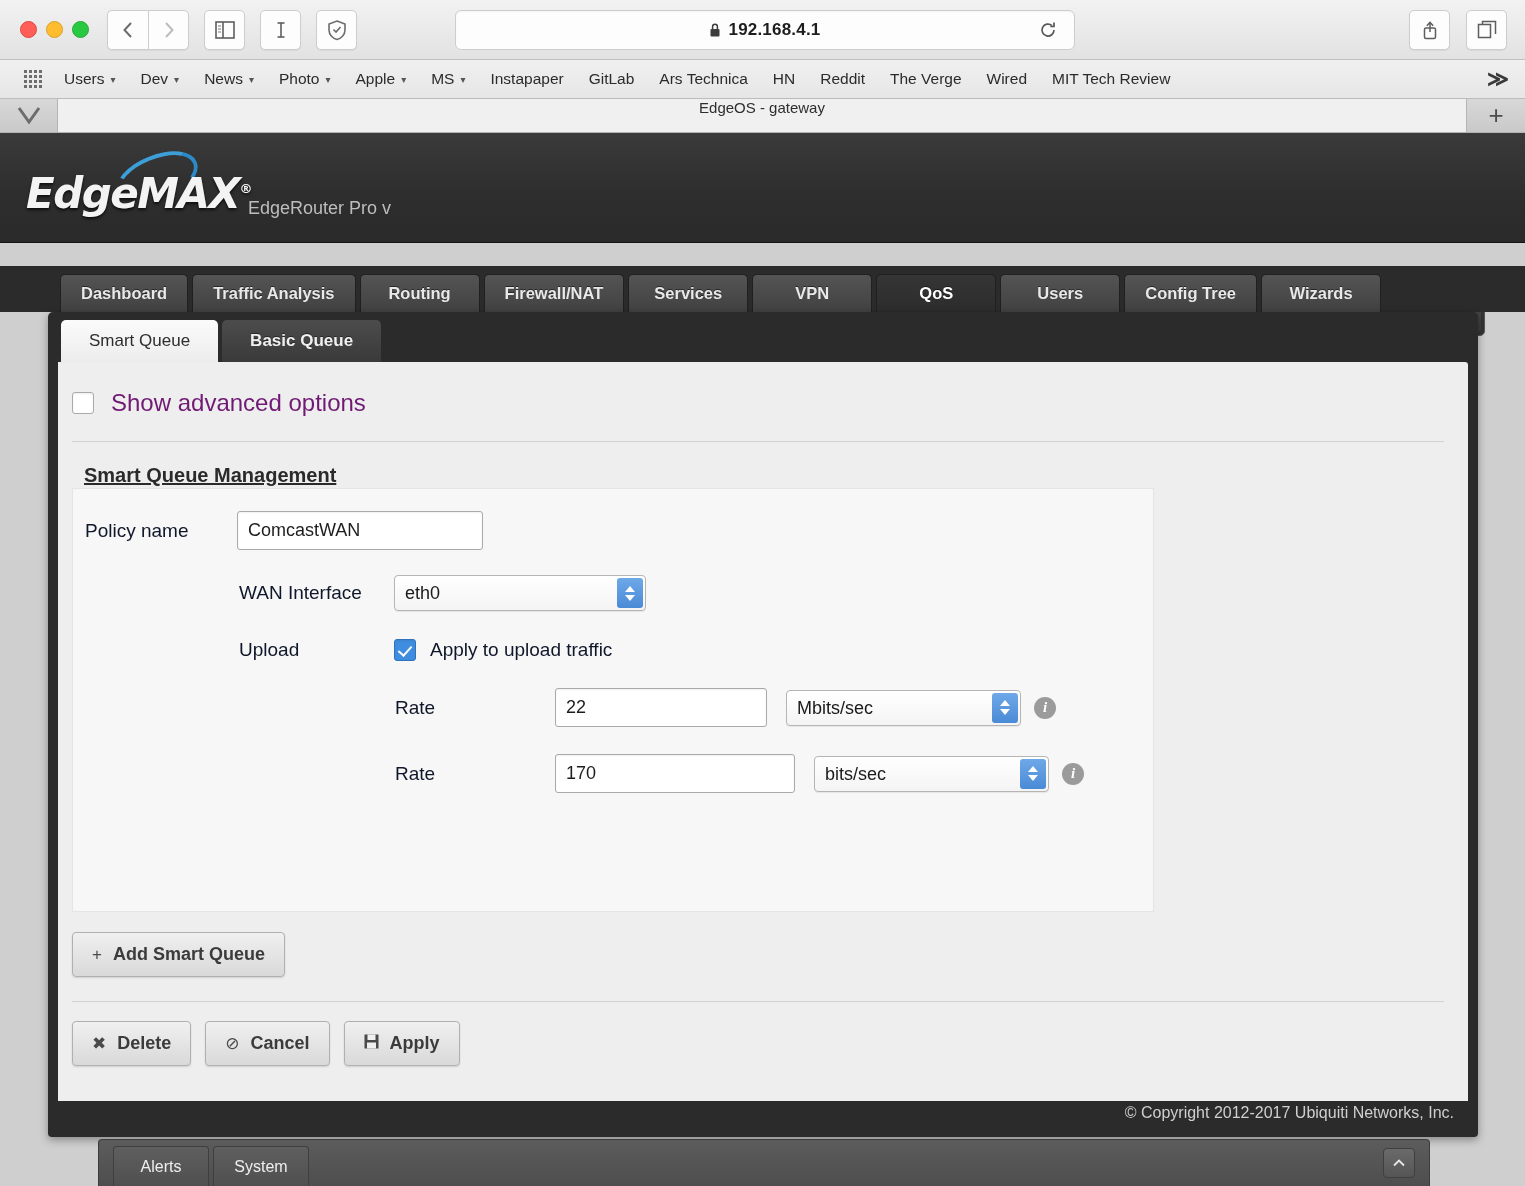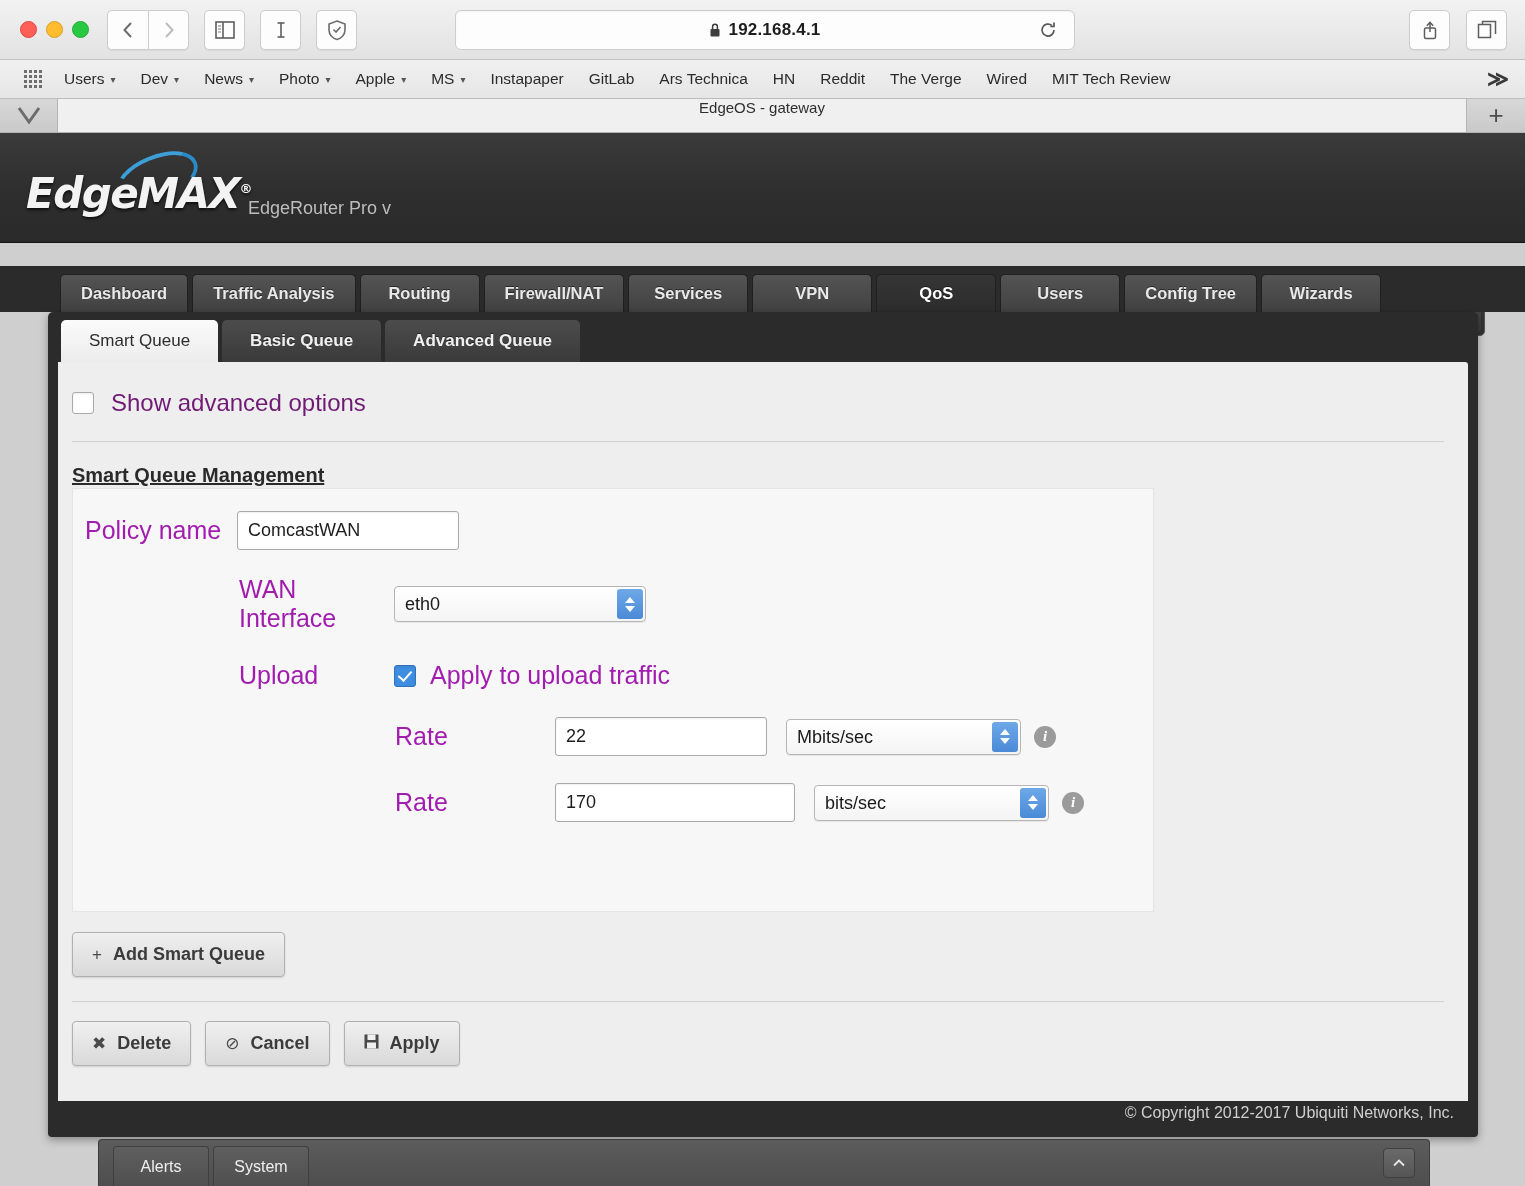--- a/index.html
+++ b/index.html
@@ -232,21 +232,21 @@
   .sqm-title {
     margin: 22px 0 0 14px; font-size: 20px; font-weight: 700;
     color: #2a2a2a; text-decoration: underline; display: inline-block;
   }
 
   .card {
     position: absolute; left: 14px; top: 126px; width: 1082px; height: 424px;
     background: #f7f7f7; border: 1px solid #e4e4e4;
   }
   .frow { display: flex; align-items: center; }
-  .lbl { font-size: 25px; color: #a21caf; }
+  .lbl { font-size: 19px; color: #0f172a; }
 
   .tinput {
     height: 39px; border: 1px solid #a9a9a9; border-radius: 3px;
     background: #fff; font-size: 18px; color: #1d1d1d;
     padding: 0 10px; font-family: "Liberation Sans", sans-serif;
     box-shadow: inset 0 1px 2px rgba(0,0,0,.06);
   }
 
   .selwrap { position: relative; display: inline-block; }
   .tselect {
@@ -571,43 +571,40 @@
     </div>
 
     <div class="panel">
       <div class="subtabs">
         <div class="subtab active">
             <span>Smart Queue</span>
           </div>
         <div class="subtab">
             <span>Basic Queue</span>
           </div>
-        <div class="subtab">
-            <span>Advanced Queue</span>
-          </div>
       </div>
 
       <div class="panel-body">
 
         <div class="adv-row">
           <span class="cbox"></span>
           <span class="adv-lbl">Show advanced options</span>
         </div>
 
         <div class="hr"></div>
 
-        <div style="padding-left:0">
+        <div style="padding-left:12px">
           <a class="sqm-title">Smart Queue Management</a>
         </div>
 
         <div class="card">
 
           <div class="frow" style="margin:22px 0 0 12px;">
             <span class="lbl" style="width:152px">Policy name</span>
-            <input class="tinput" style="width: 222px;" value="ComcastWAN">
+            <input class="tinput" style="width: 246px;" value="ComcastWAN">
           </div>
 
           <div class="frow" style="margin:25px 0 0 166px;">
             <span class="lbl" style="width:155px">WAN Interface</span>
             <span class="selwrap">
               <select class="tselect" style="width:252px" id="wan-select"><option value="eth0">eth0</option><option value="eth1">eth1</option><option value="eth2">eth2</option></select>
               <span class="selarrow">
                   <span class="up"></span>
                   <span class="dn"></span>
                 </span>

